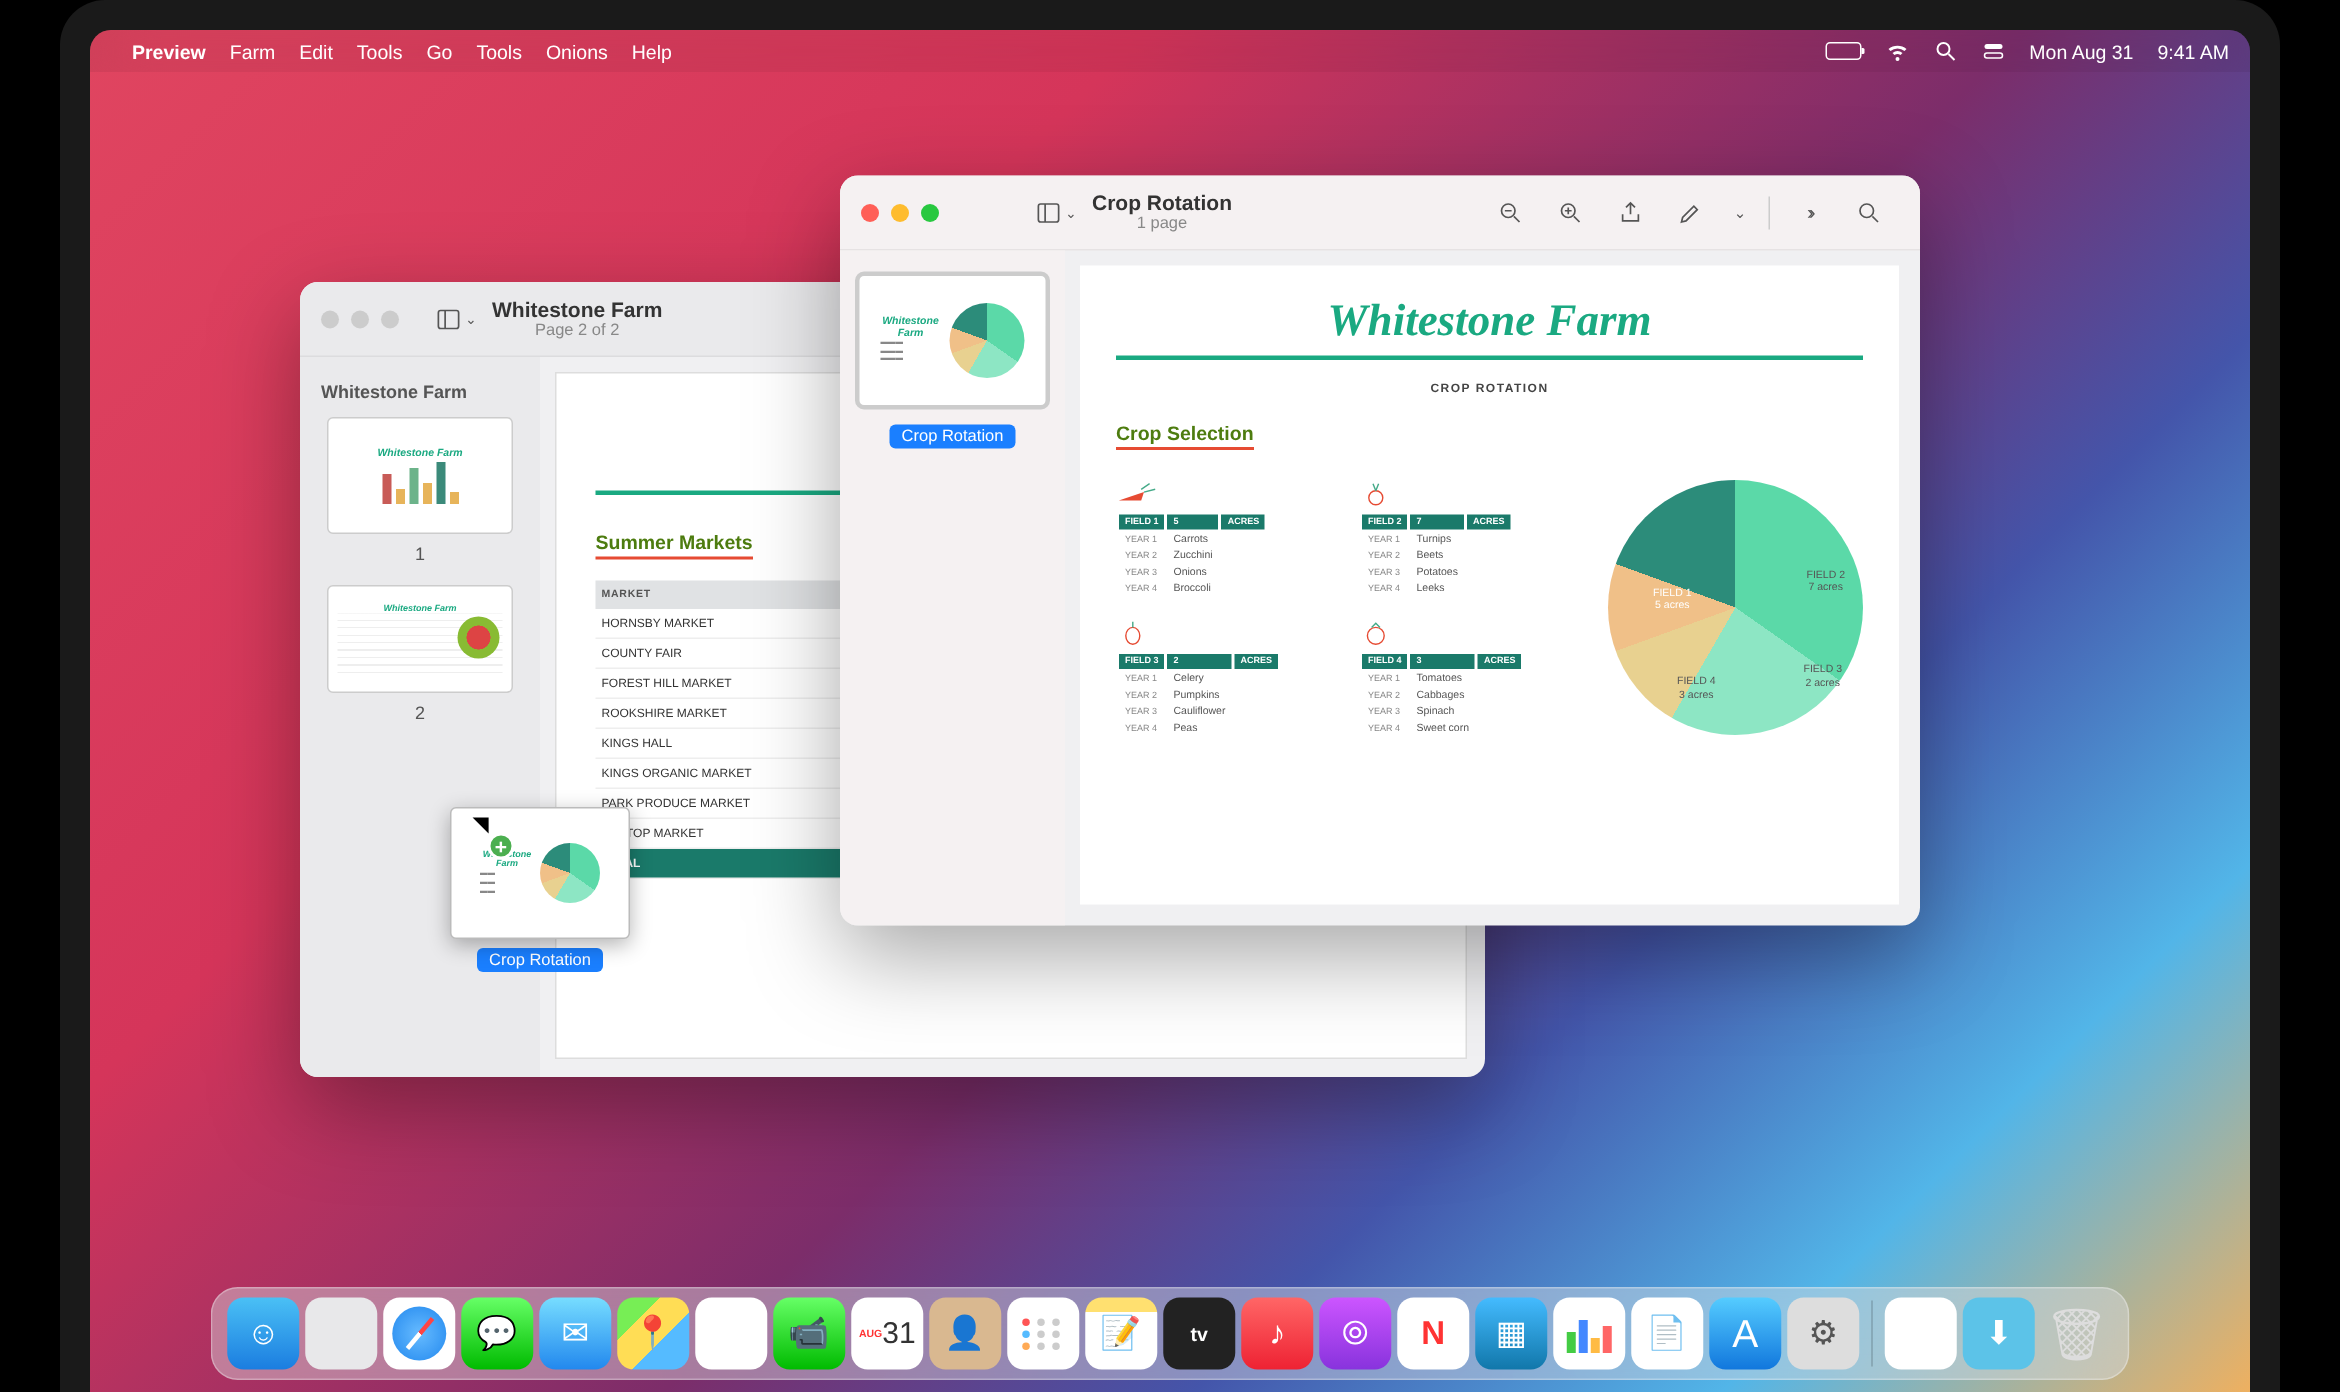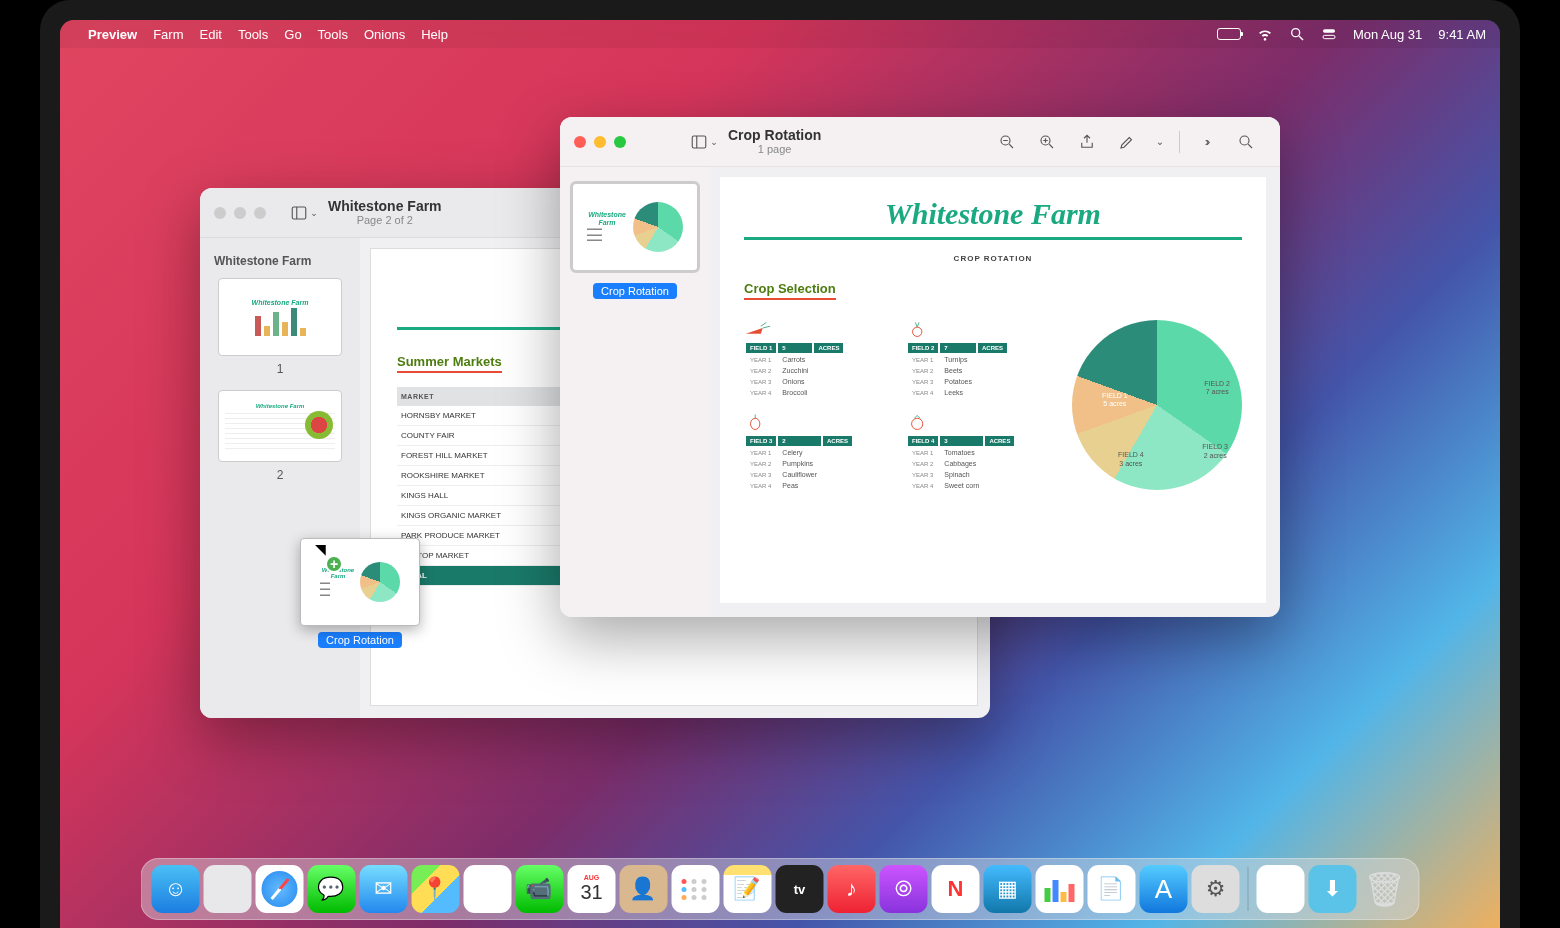--- a/index.html
+++ b/index.html
@@ -479,21 +479,21 @@
   <div class="dicon" style="background:#fff">
           <div style="width:36px;height:36px;border-radius:50%;background:radial-gradient(#6bf,#28e);display:flex;align-items:center;justify-content:center">
             <div style="width:3px;height:26px;background:linear-gradient(#f44 50%,#fff 50%);transform:rotate(40deg)"></div>
           </div>
         </div>
   <div class="dicon" style="background:linear-gradient(#6f6,#0b0)">💬</div>
   <div class="dicon" style="background:linear-gradient(#7df,#28e)">✉</div>
   <div class="dicon" style="background:linear-gradient(135deg,#7e5 30%,#fd5 30% 60%,#5bf 60%)">📍</div>
   <div class="dicon" style="background:#fff">❀</div>
   <div class="dicon" style="background:linear-gradient(#6f6,#0b0)">📹</div>
-  <div class="dicon" style="background:#fff;flex-direction:column">
+  <div class="dicon" style="background:#fff;flex-direction:row">
           <div style="font-size:7px;color:#f33;font-weight:700">AUG</div>
           <div style="font-size:20px;color:#333;font-weight:400">31</div>
         </div>
   <div class="dicon" style="background:#d9b890">👤</div>
   <div class="dicon" style="background:#fff;flex-direction:column;gap:3px;padding:10px;align-items:flex-start">
           <div style="width:5px;height:5px;border-radius:50%;background:#f55;box-shadow:10px 0 0 #ccc,20px 0 0 #ccc"></div>
           <div style="width:5px;height:5px;border-radius:50%;background:#5bf;box-shadow:10px 0 0 #ccc,20px 0 0 #ccc"></div>
           <div style="width:5px;height:5px;border-radius:50%;background:#fa5;box-shadow:10px 0 0 #ccc,20px 0 0 #ccc"></div>
         </div>
   <div class="dicon" style="background:linear-gradient(#ffe070 20%,#fff 20%)">📝</div>

